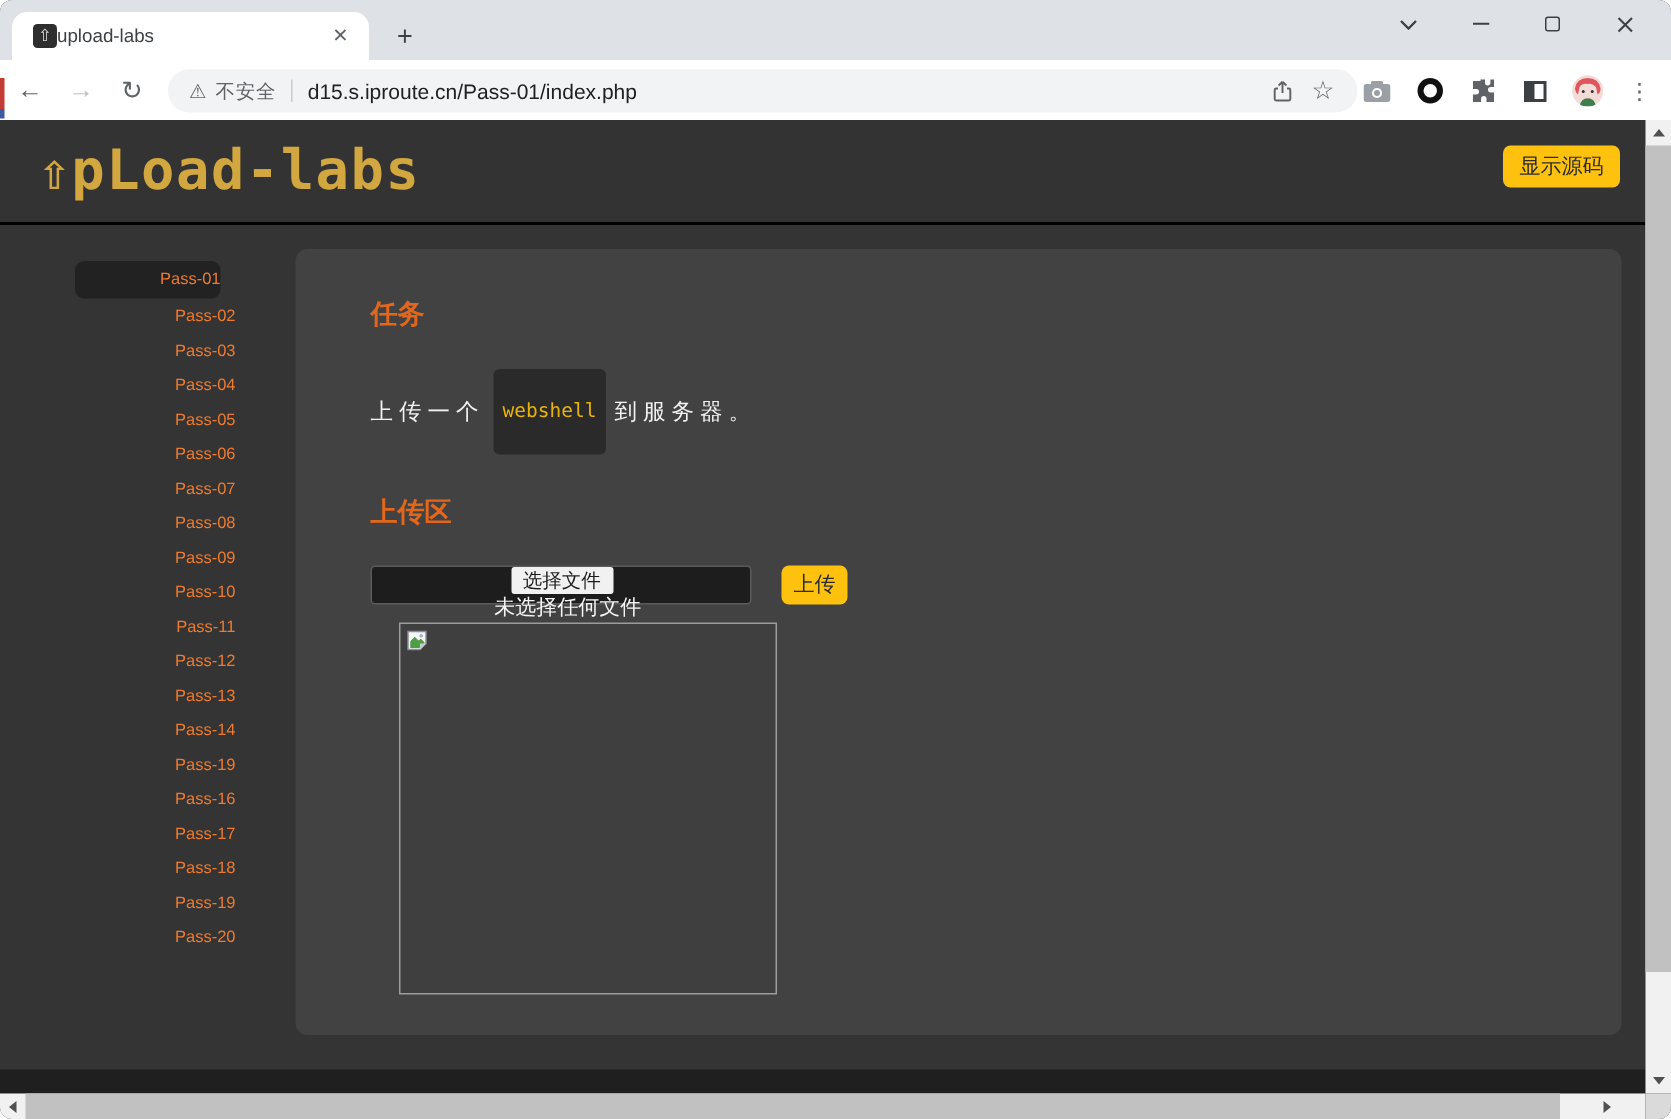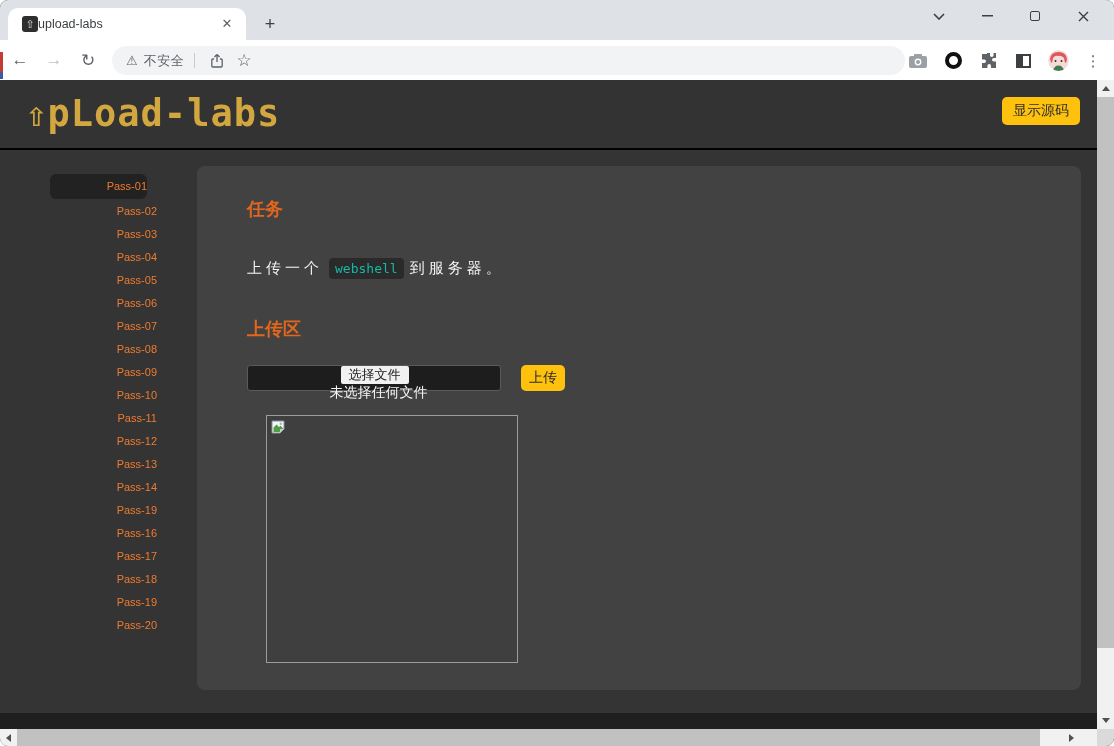--- a/index.html
+++ b/index.html
@@ -44,21 +44,21 @@
 
   .sidebar { position:absolute; left:0; top:72px; width:197px; bottom:0; }
   .sidebar ul { list-style:none; margin:23px 0 0 0; padding-left:40px; width:157px; }
   .sidebar li { height:23px; line-height:23px; text-align:right; font-size:11px; cursor:pointer; }
   .sidebar li a { color:#ee7b30; text-decoration:none; }
   .sidebar li.active { background:#222222; border-radius:6px; height:25px; line-height:25px; margin:-1px 10px 1px 10px; padding:0; }
 
   .content-panel { position:absolute; left:197px; top:86px; width:884px; height:524px; background:#424242; border-radius:8px; padding:31px 0 0 50px; }
   .h-orange { color:#e2661c; font-size:18px; font-weight:bold; }
   .task-line { margin-top:25px; font-size:15px; color:#f2f2f2; letter-spacing:4px; display:flex; align-items:center; }
-  .code-chip { font-family:"DejaVu Sans Mono", monospace; font-size:13px; color:#14b8a6; background:#2a2a2a; border-radius:4px; padding:3px 6px; margin:12px 6px; letter-spacing:0; }
+  .code-chip { font-family:"DejaVu Sans Mono", monospace; font-size:13px; color:#eab308; background:#2a2a2a; border-radius:4px; padding:21px 6px; margin:0 6px; letter-spacing:0; }
   .sec-heading { margin-top:26px; }
   .upload-prompt { margin-top:24px; font-size:15px; color:#f2f2f2; letter-spacing:4px; }
   .file-row { margin-top:24px; display:flex; align-items:center; }
   .file-input { width:254px; height:26px; background:#1d1d1d; border:1px solid #5a5a5a; border-radius:3px; display:flex; align-items:center; cursor:pointer;flex-direction:column; }
   .file-btn { height:22px; margin:0 0 0 1px; background:#f1f1f1; color:#1c1c1c; border:none; border-radius:2px; font-size:13px; padding:0 8px; cursor:pointer; }
   .file-status { font-size:14px; color:#f5f5f5; margin-left:9px; letter-spacing:0; }
   .upload-btn { margin-left:20px; height:26px; padding:0 8px; }
   .img-box { position:absolute; left:69px; top:249px; width:252px; height:248px; border:1px solid #9c9c9c; background:#3f3f3f; }
   .broken-img { position:absolute; left:4px; top:4px; }
 
@@ -114,20 +114,21 @@
 
   <div class="toolbar">
     <span class="nav-ico">←</span>
     <span class="nav-ico disabled">→</span>
     <span class="nav-ico">↻</span>
   </div>
   <div class="omnibox">
     <span class="warn-ico">⚠</span>
     <span class="sec-label">不安全</span>
     <span class="omni-divider"></span>
+    <span class="omni-url">d15.s.iproute.cn/Pass-01/index.php</span>
     <span class="omni-action">
       <svg width="16" height="16" viewBox="0 0 16 16" fill="none" stroke="#5f6368" stroke-width="1.3">
         <path d="M4 6 H2.8 A1 1 0 0 0 1.8 7 V13 A1 1 0 0 0 2.8 14 H11.2 A1 1 0 0 0 12.2 13 V7 A1 1 0 0 0 11.2 6 H10"></path>
         <path d="M7 9 V1.5 M7 1.5 L4.4 4 M7 1.5 L9.6 4"></path>
       </svg>
     </span>
     <span class="omni-action" style="font-size:17px;">☆</span>
   </div>
   <div class="ext-area">
     <span class="ext-ico">

